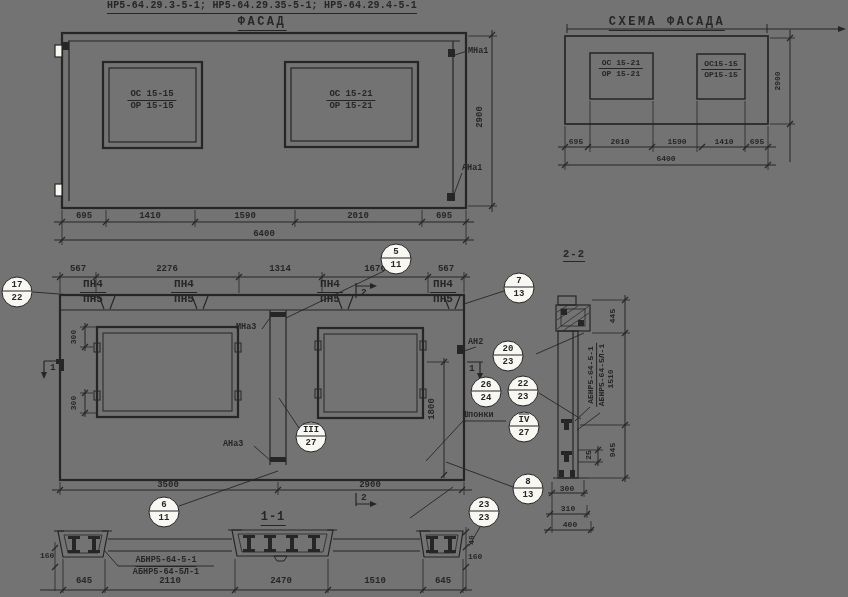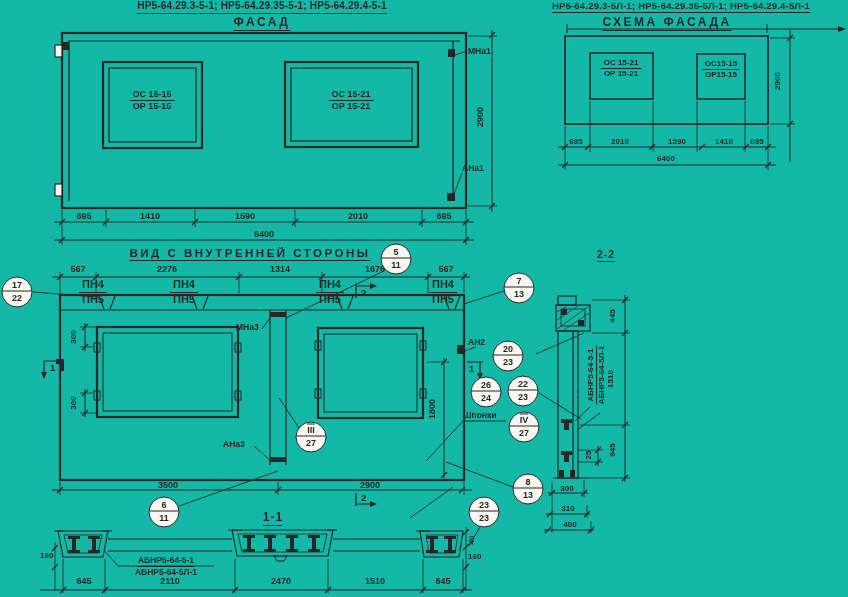--- a/index.html
+++ b/index.html
@@ -1,18 +1,18 @@
 <!DOCTYPE html>
 <html><head>
 <meta charset="utf-8">
 <style>
   *{margin:0;padding:0;box-sizing:border-box}
   html,body{background:#e9e7e1}
-  .sheet{position:relative;width:848px;height:597px;background:#14b8a6;
-         font-family:Liberation Sans, sans-serif;color:#262626;overflow:hidden}
+  .sheet{position:relative;width:848px;height:597px;background:#737373;
+         font-family:Liberation Mono, monospace;color:#262626;overflow:hidden}
   svg.lines{position:absolute;left:0;top:0}
   .t{position:absolute;white-space:nowrap;font-weight:bold;line-height:1.05;color:#262626}
   .cx{transform:translateX(-50%)}
   .rv{transform:translate(-50%,-50%) rotate(-90deg)}
   .u{border-bottom:1.3px solid #262626;padding-bottom:1px}
   .dim{font-size:9px}
   .d8{font-size:8px}
   .lbl{font-size:8.5px}
   .codes{font-size:10px;letter-spacing:.2px}
   .hd{font-size:12px;letter-spacing:2.5px}
@@ -213,21 +213,20 @@
   <div class="t lbl" style="left:462px;top:164px">АНа1</div>
   <div class="t dim rv" style="left:481px;top:117px">2900</div>
 
   <div class="t dim cx" style="left:84px;top:212px">695</div>
   <div class="t dim cx" style="left:150px;top:212px">1410</div>
   <div class="t dim cx" style="left:245px;top:212px">1590</div>
   <div class="t dim cx" style="left:358px;top:212px">2010</div>
   <div class="t dim cx" style="left:444px;top:212px">695</div>
   <div class="t dim cx" style="left:264px;top:230px">6400</div>
 
-  <div class="t codes u cx" style="left:681px;top:1px;font-size:9.5px">НР5-64.29.3-5Л-1; НР5-64.29.35-5Л-1; НР5-64.29.4-5Л-1</div>
   <div class="t hd u cx" style="left:667px;top:16px">СХЕМА ФАСАДА</div>
 
   <div class="t cx" style="left:621px;top:59px">
     <div class="fr" style="font-size:8px">
       <span class="a">ОС 15-21</span>
       <span class="b">ОР 15-21</span>
     </div>
   </div>
   <div class="t cx" style="left:721px;top:60px">
     <div class="fr" style="font-size:8px">
@@ -238,21 +237,20 @@
 
   <div class="t d8 rv" style="left:778px;top:81px">2900</div>
 
   <div class="t d8 cx" style="left:576px;top:138px">695</div>
   <div class="t d8 cx" style="left:620px;top:138px">2010</div>
   <div class="t d8 cx" style="left:677px;top:138px">1590</div>
   <div class="t d8 cx" style="left:724px;top:138px">1410</div>
   <div class="t d8 cx" style="left:757px;top:138px">695</div>
   <div class="t d8 cx" style="left:666px;top:155px">6400</div>
 
-  <div class="t hd u cx" style="left:250px;top:247px;font-size:11.5px">ВИД С ВНУТРЕННЕЙ СТОРОНЫ</div>
 
   <div class="t dim cx" style="left:78px;top:265px">567</div>
   <div class="t dim cx" style="left:167px;top:265px">2276</div>
   <div class="t dim cx" style="left:280px;top:265px">1314</div>
   <div class="t dim cx" style="left:375px;top:265px">1676</div>
   <div class="t dim cx" style="left:446px;top:265px">567</div>
 
   <div class="t cx" style="left:93px;top:279px">
     <div class="fr pn">
         <span class="a">ПН4</span>
@@ -335,21 +333,21 @@
     </div>
   <div class="co" style="left:528px;top:489px">
     <span class="a">8</span>
       <span class="b">13</span>
     </div>
   <div class="co" style="left:484px;top:512px">
     <span class="a">23</span>
       <span class="b">23</span>
     </div>
 
-  <div class="t u cx" style="left:606px;top:249px;font-size:10.5px;letter-spacing:1px">2-2</div>
+  <div class="t u cx" style="left:574px;top:249px;font-size:10.5px;letter-spacing:1px">2-2</div>
 
   <div class="t rv" style="left:597px;top:375px">
     <div class="fr" style="font-size:8px">
       <span class="a">АБНР5-64-5-1</span>
       <span class="b">АБНР5-64-5Л-1</span>
     </div>
   </div>
 
   <div class="t d8 rv" style="left:613px;top:316px">445</div>
   <div class="t d8 rv" style="left:611px;top:379px">1510</div>

